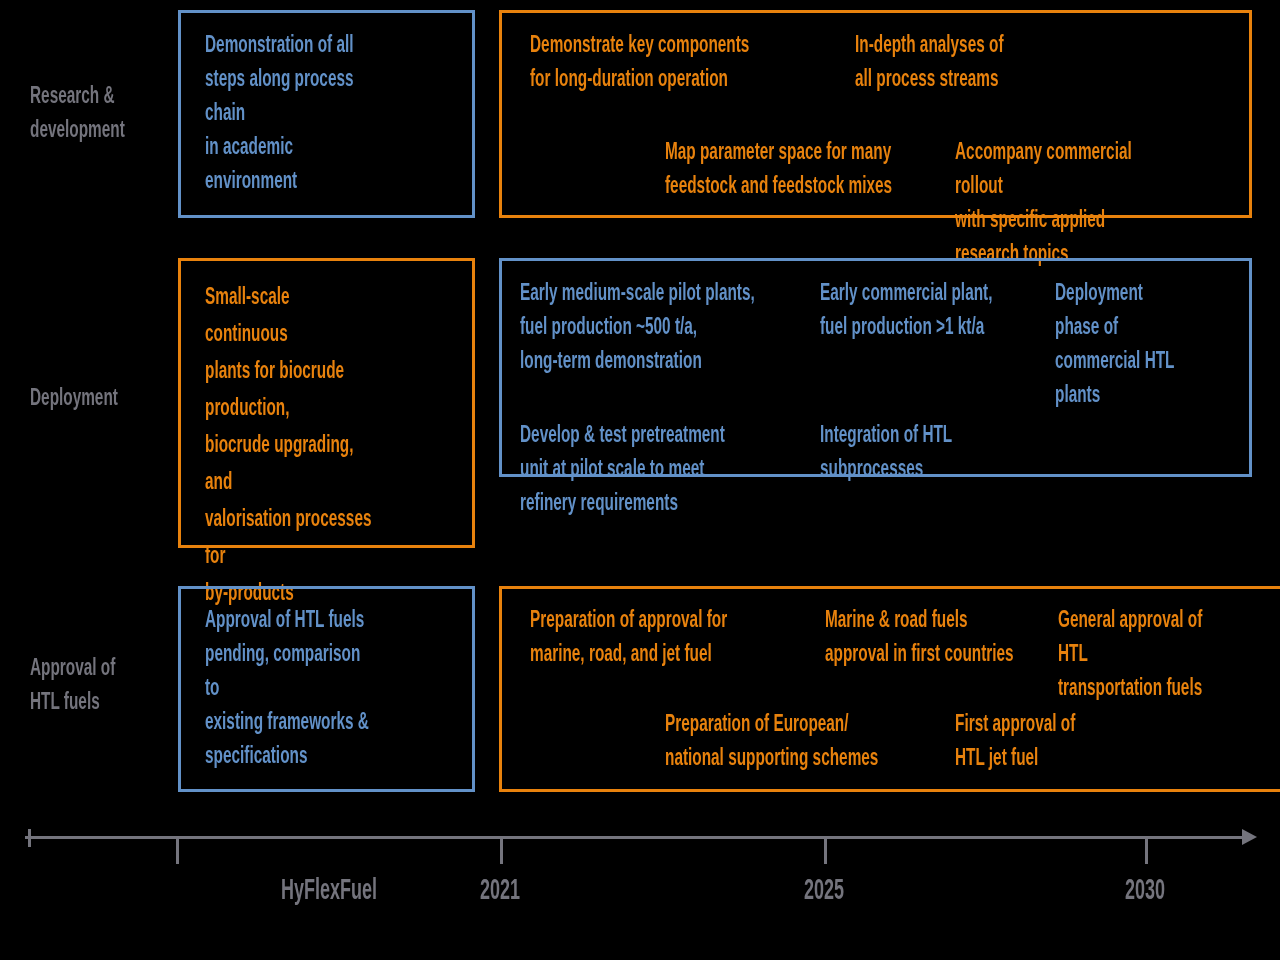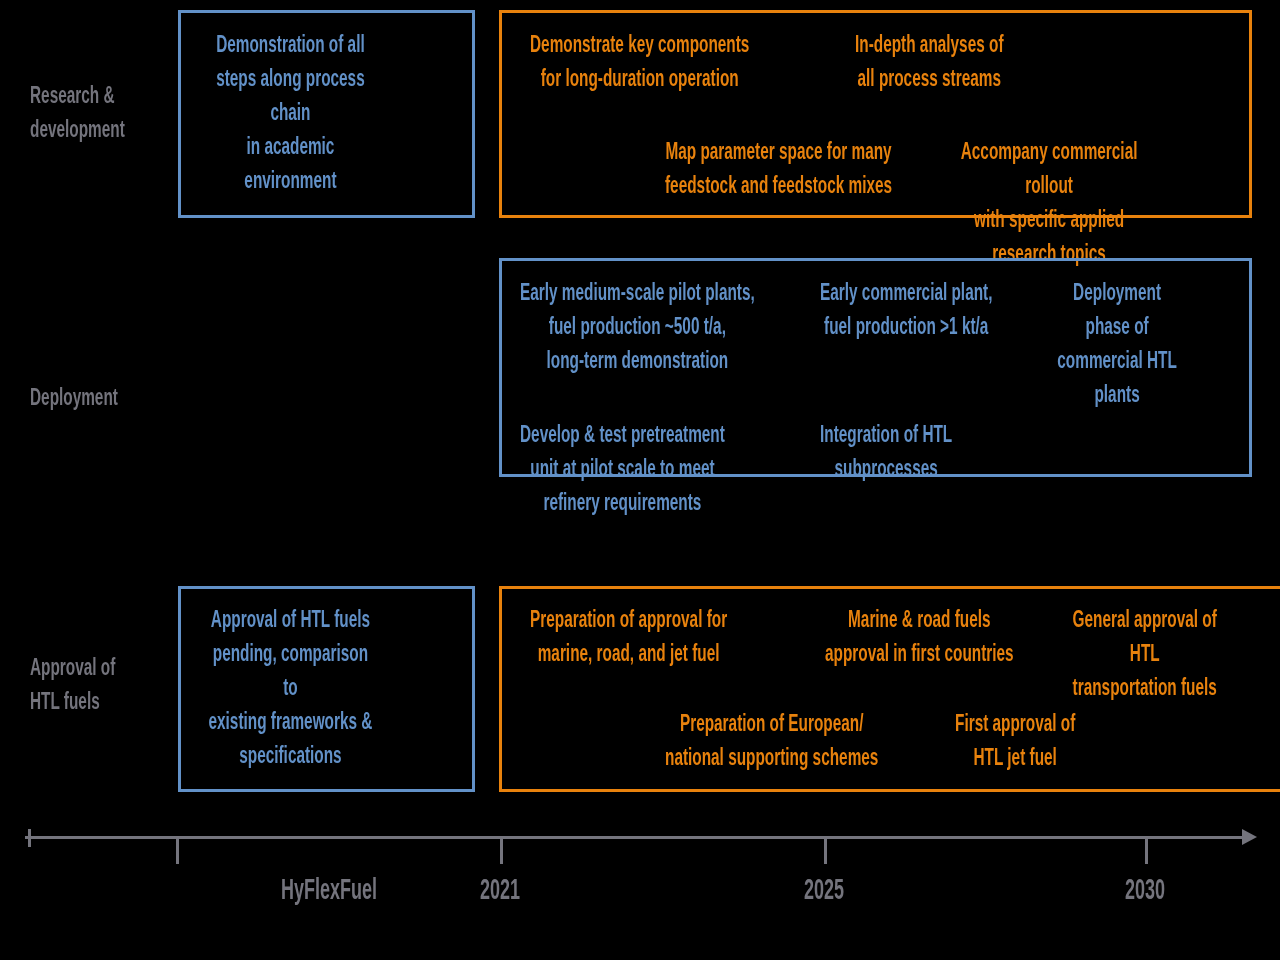--- a/index.html
+++ b/index.html
@@ -1,20 +1,20 @@
 <!DOCTYPE html>
 <html><head>
 <meta charset="utf-8">
 <style>
   html,body{margin:0;padding:0;background:#000;}
   .stage{
     position:relative;width:1280px;height:960px;background:#000;overflow:hidden;
     font-family:"Liberation Sans",sans-serif;font-weight:bold;
   }
-  .box{position:absolute;box-sizing:border-box;border:3px solid;background:transparent;text-align:center;}
+  .box{position:absolute;box-sizing:border-box;border:3px solid;background:transparent;}
   .box.blue{border-color:#6291C8;}
   .box.orange{border-color:#E8820D;}
   .txt{
     position:absolute;white-space:pre-line;font-size:24px;line-height:34px;
     transform:scaleX(0.64);transform-origin:0 0;letter-spacing:0;
   }
   .txt.lh37{line-height:37px;}
   .blue-t{color:#6291C8;}
   .orange-t{color:#E8820D;}
   .rowlabel{
@@ -53,20 +53,27 @@
     <div class="txt orange-t" style="left:28px;top:14px">Demonstrate key components
 for long-duration operation</div>
     <div class="txt orange-t" style="left:353px;top:14px">In-depth analyses of
 all process streams</div>
     <div class="txt orange-t" style="left:163px;top:121px">Map parameter space for many
 feedstock and feedstock mixes</div>
     <div class="txt orange-t" style="left:453px;top:121px">Accompany commercial rollout
 with specific applied research topics</div>
   </div>
 
+  <div class="box orange" style="left:178px;top:258px;width:297px;height:290px">
+    <div class="txt orange-t lh37" style="left:24px;top:16px">Small-scale continuous
+plants for biocrude production,
+biocrude upgrading, and
+valorisation processes for
+by-products</div>
+  </div>
   <div class="box blue" style="left:499px;top:258px;width:753px;height:219px">
     <div class="txt blue-t" style="left:18px;top:14px">Early medium-scale pilot plants,
 fuel production ~500 t/a,
 long-term demonstration</div>
     <div class="txt blue-t" style="left:318px;top:14px">Early commercial plant,
 fuel production &gt;1 kt/a</div>
     <div class="txt blue-t" style="left:553px;top:14px">Deployment phase of
 commercial HTL plants</div>
     <div class="txt blue-t" style="left:18px;top:156px">Develop &amp; test pretreatment
 unit at pilot scale to meet

